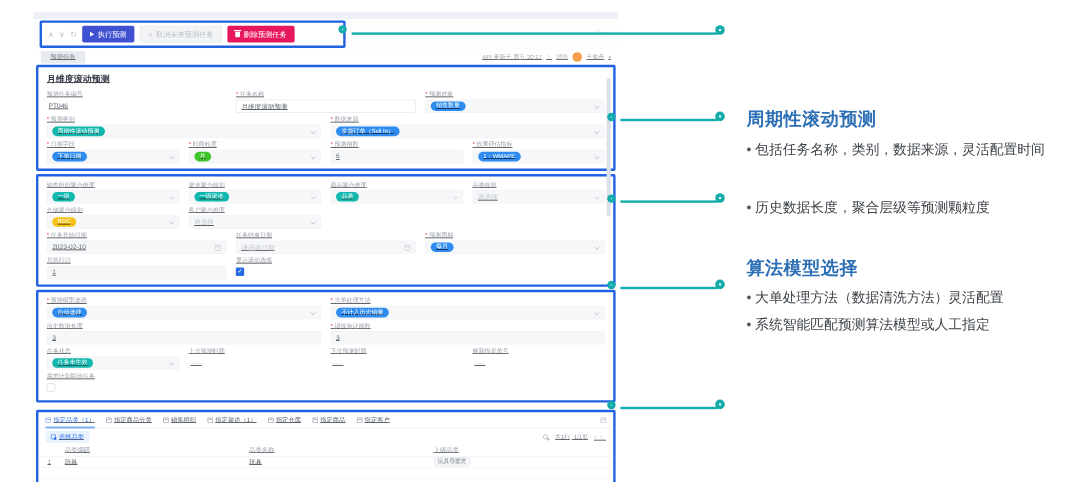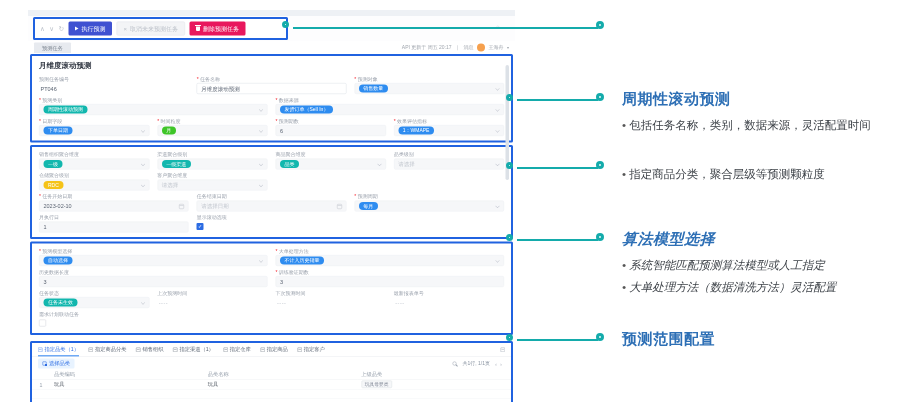--- a/index.html
+++ b/index.html
@@ -1,20 +1,20 @@
 <!DOCTYPE html>
 <html><head>
 <meta charset="utf-8">
 <style>
   * { margin:0; padding:0; box-sizing:border-box; }
   html,body { width:901px; height:402px; background:#fff; overflow:hidden;
     font-family:"Liberation Sans","DejaVu Sans",sans-serif; }
 
   
-  .shot { position:absolute; left:28px; top:10px; width:487px; height:388px; }
+  .shot { position:absolute; left:28px; top:10px; width:487px; height:388px;text-decoration:underline; }
   .shot-inner { width:974px; transform:scale(.5); transform-origin:0 0; background:#fff; }
   .top-strip { height:12px; background:#eef1f5; }
 
   .bluebox { border:4px solid #2062e0; border-radius:3px; background:#fff; }
   .tbrow { height:50px; position:relative; background:#fdfdfe; }
   .box1 { position:absolute; left:10px; top:2px; width:510px; height:46px;
           display:flex; align-items:center; gap:9px; padding:0 10px; }
   .navic { color:#b9bfc8; font-size:13px; cursor:pointer; }
   .btn { border:none; border-radius:3px; height:28px; padding:0 13px; font-size:12px;
          display:inline-flex; align-items:center; gap:6px; color:#fff; cursor:pointer;
@@ -484,22 +484,21 @@
 <div class="cline" style="left:517px; top:339px; width:81px;"></div>
 <div class="cdot" style="left:596px; top:333px;"></div>
 
 <div class="ann" style="top:18px;">
 </div>
 <div class="ann" style="top:90px;">
   <div class="ann-h">周期性滚动预测</div>
   <div class="ann-b">包括任务名称，类别，数据来源，灵活配置时间</div>
 </div>
 <div class="ann" style="top:158px;">
-  <div class="ann-b">指定商品分类，聚合层级等预测颗粒度</div>
-</div>
-<div class="ann" style="top:230px;font-style:italic;">
+  <div class="ann-b">历史数据长度，聚合层级等预测颗粒度</div>
+</div>
+<div class="ann" style="top:214px;">
   <div class="ann-h">算法模型选择</div>
+  <div class="ann-b">大单处理方法（数据清洗方法）灵活配置</div>
   <div class="ann-b">系统智能匹配预测算法模型或人工指定</div>
-  <div class="ann-b">大单处理方法（数据清洗方法）灵活配置</div>
 </div>
 <div class="ann" style="top:330px;">
-  <div class="ann-h">预测范围配置</div>
 </div>
 
 </body></html>

